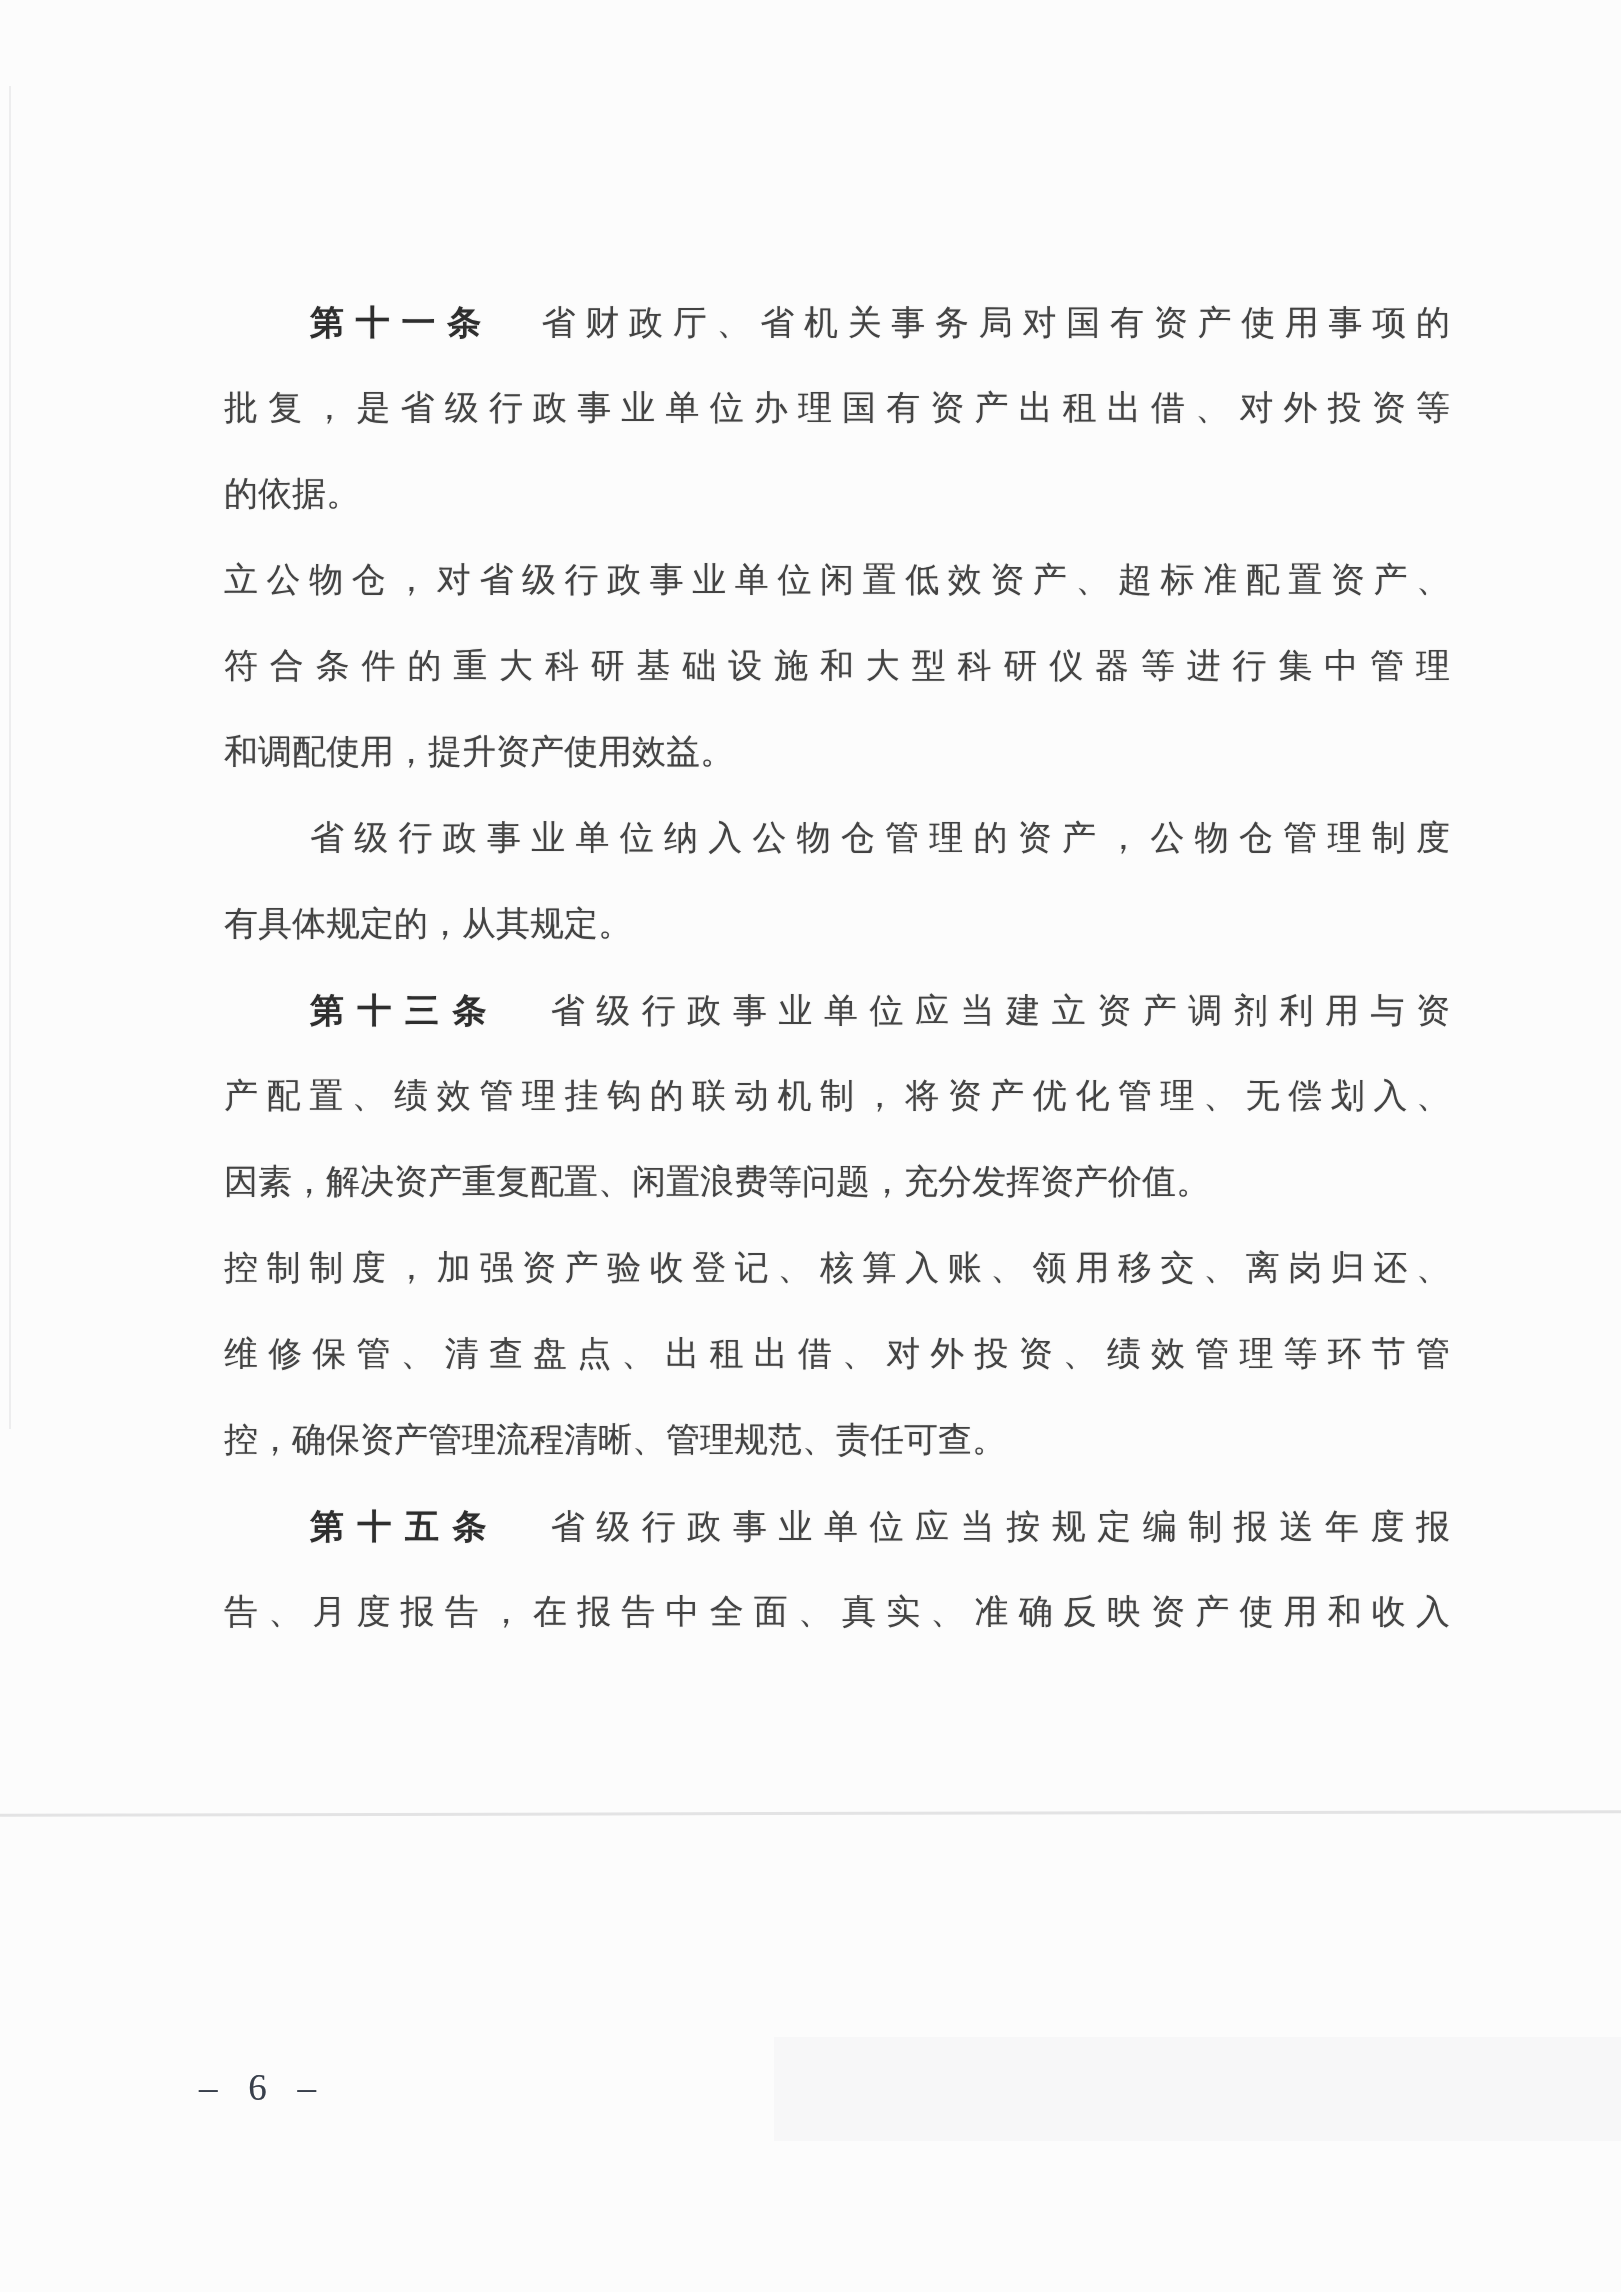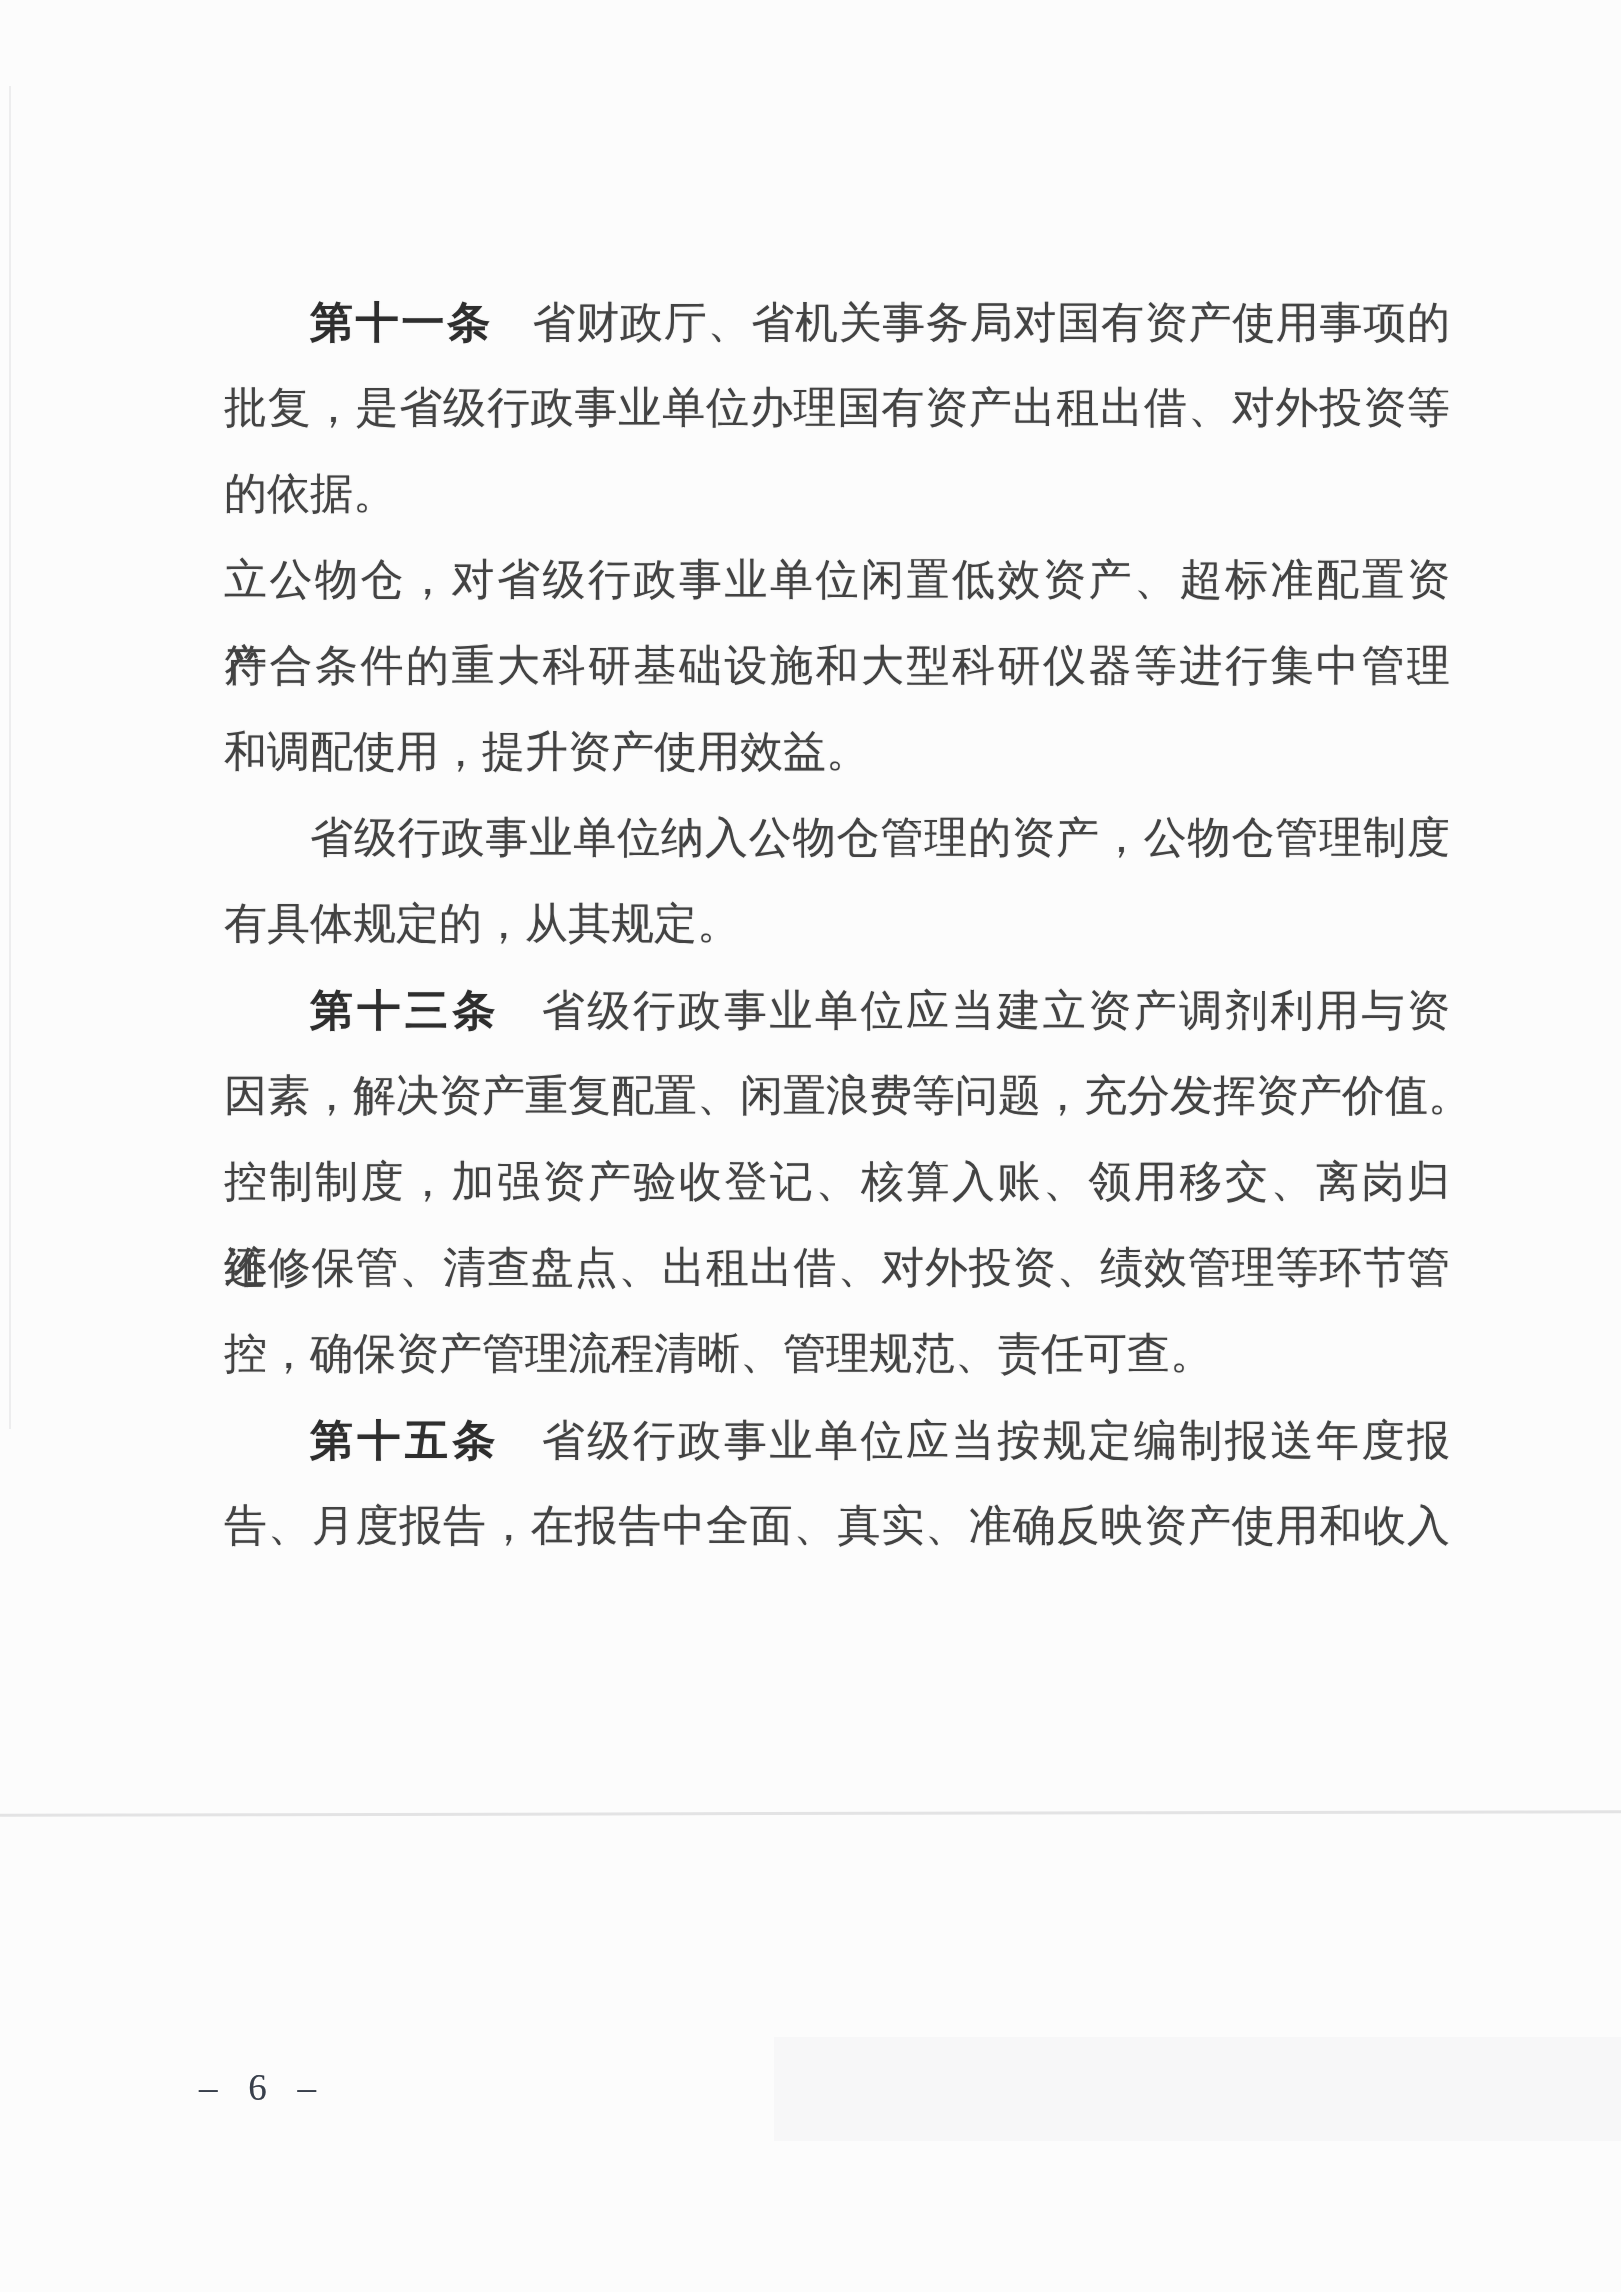--- a/index.html
+++ b/index.html
@@ -43,21 +43,21 @@
     background: #f5f5f6;
     opacity: .8;
   }
   
   .doc-body {
     position: absolute;
     left: 224px;
     top: 279px;
     width: 1226px;
     color: #434343;
-    font-size: 43px;
+    font-size: 34px;
     text-shadow: 0 0 1.2px rgba(70,70,70,.35);
   }
   .line {
     height: 86px;
     line-height: 86px;
     white-space: nowrap;
     overflow: visible;
   }
   .line.fill {
     white-space: normal;
@@ -101,20 +101,21 @@
   <div class="doc-body">
       <div class="line indent fill"><b class="art-no">第十一条</b><span class="hdr-gap"></span><span>省财政厅、省机关事务局对国有资产使用事项的</span></div>
       <div class="line fill"><span>批复，是省级行政事业单位办理国有资产出租出借、对外投资等</span></div>
       <div class="line"><span>的依据。</span></div>
       <div class="line fill"><span>立公物仓，对省级行政事业单位闲置低效资产、超标准配置资产、</span></div>
       <div class="line fill"><span>符合条件的重大科研基础设施和大型科研仪器等进行集中管理</span></div>
       <div class="line"><span>和调配使用，提升资产使用效益。</span></div>
       <div class="line indent fill"><span>省级行政事业单位纳入公物仓管理的资产，公物仓管理制度</span></div>
       <div class="line"><span>有具体规定的，从其规定。</span></div>
       <div class="line indent fill"><b class="art-no">第十三条</b><span class="hdr-gap"></span><span>省级行政事业单位应当建立资产调剂利用与资</span></div>
+      <div class="line fill"><span>产配置、绩效管理挂钩的联动机制，将资产优化管理、无偿划入、</span></div>
       <div class="line"><span>因素，解决资产重复配置、闲置浪费等问题，充分发挥资产价值。</span></div>
       <div class="line fill"><span>控制制度，加强资产验收登记、核算入账、领用移交、离岗归还、</span></div>
       <div class="line fill"><span>维修保管、清查盘点、出租出借、对外投资、绩效管理等环节管</span></div>
       <div class="line"><span>控，确保资产管理流程清晰、管理规范、责任可查。</span></div>
       <div class="line indent fill"><b class="art-no">第十五条</b><span class="hdr-gap"></span><span>省级行政事业单位应当按规定编制报送年度报</span></div>
       <div class="line fill"><span>告、月度报告，在报告中全面、真实、准确反映资产使用和收入</span></div>
     </div>
 
   <div class="page-number">– 6 –</div>
 </div>

